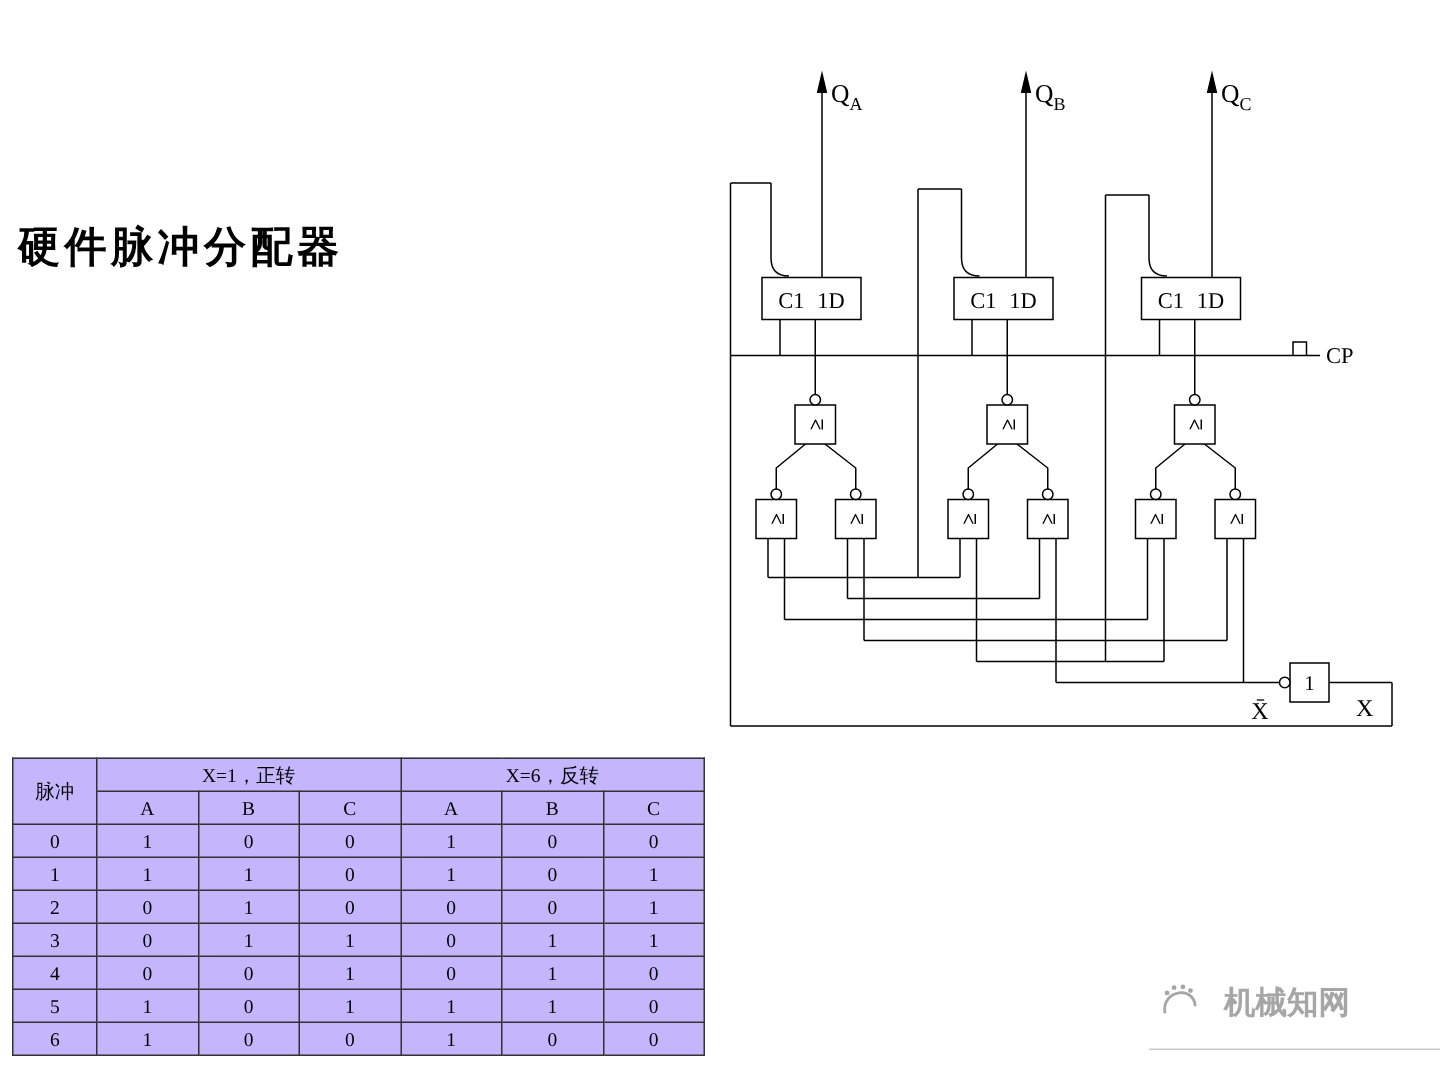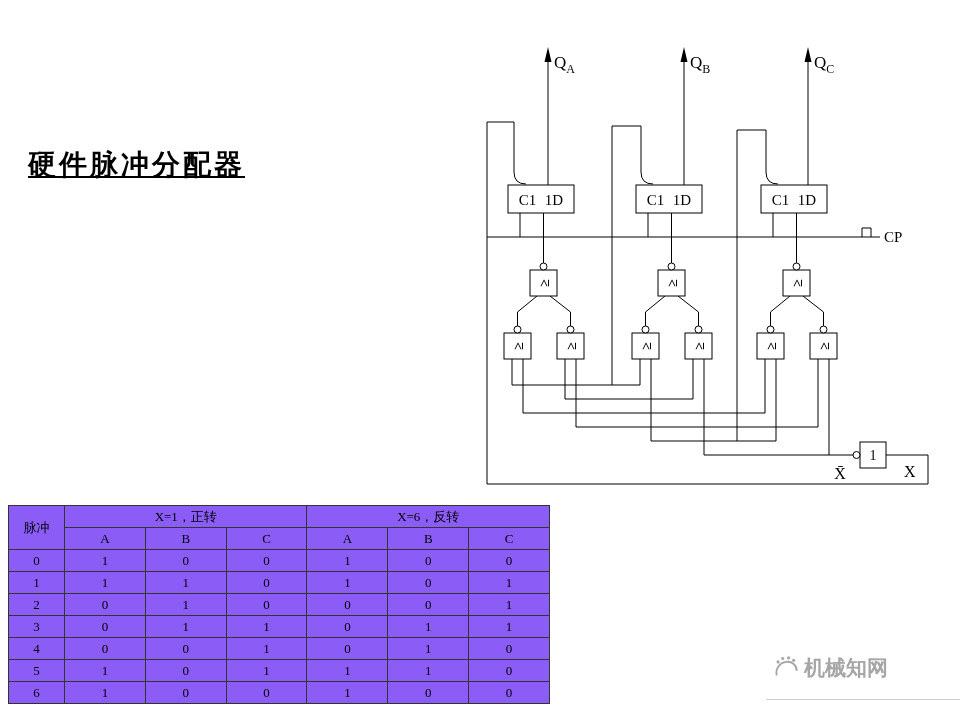--- a/index.html
+++ b/index.html
@@ -1,41 +1,41 @@
 <!DOCTYPE html>
 <html><head>
 <meta charset="utf-8">
 <style>
   html,body { margin:0; padding:0; background:#ffffff; }
   .stage {
     position:relative; width:960px; height:720px; background:#ffffff;
     overflow:hidden; font-family:"Liberation Serif", serif; color:#000;
   }
   .slide-title {
-    position:absolute; left:28px; top:146px;
-    font:bold 28px "Liberation Serif", serif; letter-spacing:3px;text-decoration:underline;
+    position:absolute; left:12px; top:146px;
+    font:bold 28px "Liberation Serif", serif; letter-spacing:3px;
   }
   .circuit-caption {
     position:absolute; left:574px; top:528px;
     font:bold 29px "Liberation Serif", serif; letter-spacing:2px;
   }
   svg.circuit { position:absolute; left:0; top:0; }
   svg.circuit text { font-family:"Liberation Serif", serif; fill:#000; }
   .truth-table {
-    position:absolute; left:8px; top:505px; width:542px;
-    border-collapse:collapse; table-layout:fixed; background:#8b5cf6;
+    position:absolute; left:8px; top:505px; width:462px;
+    border-collapse:collapse; table-layout:fixed; background:#c4b5fd;
   }
   .truth-table th, .truth-table td {
     border:1px solid #333; font:13px "Liberation Serif", serif;
     font-weight:normal; text-align:center; vertical-align:middle;
     padding:0; height:21px;
   }
   .watermark {
     position:absolute; left:772px; top:654px; display:flex;
-    align-items:center; gap:4px; color:#a6a6a6;
+    align-items:center; gap:16px; color:#a6a6a6;
     font:bold 21px "Liberation Sans", sans-serif;
   }
   .watermark-line {
     position:absolute; left:766px; top:699px; width:194px; height:1px;
     background:#cccccc;
   }
 </style>
 </head>
 <body>
 

